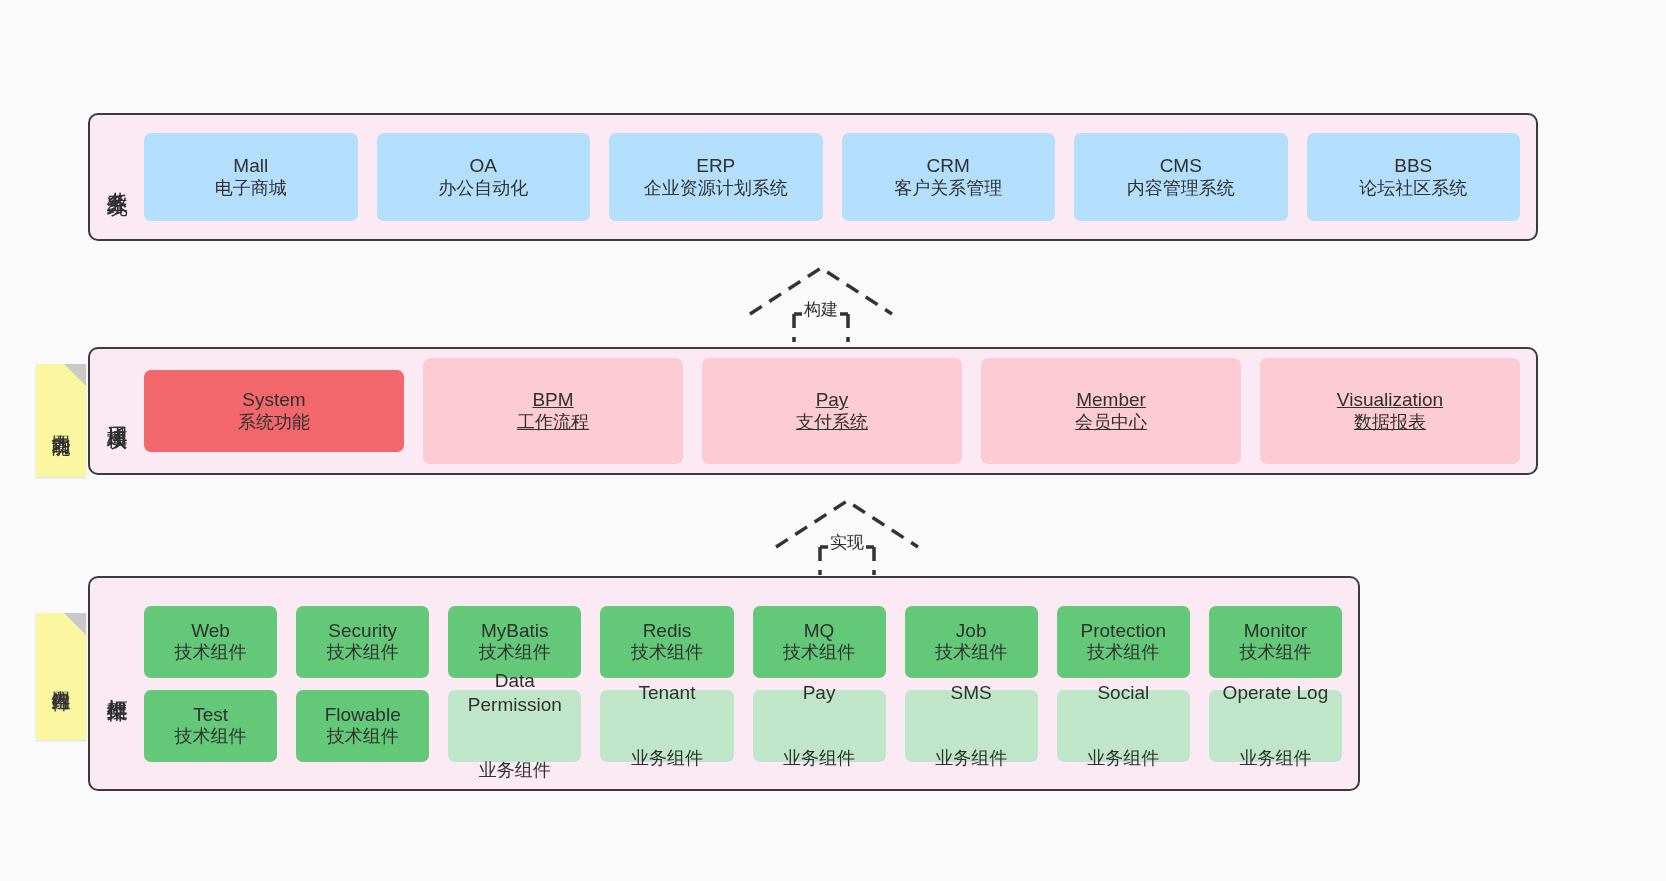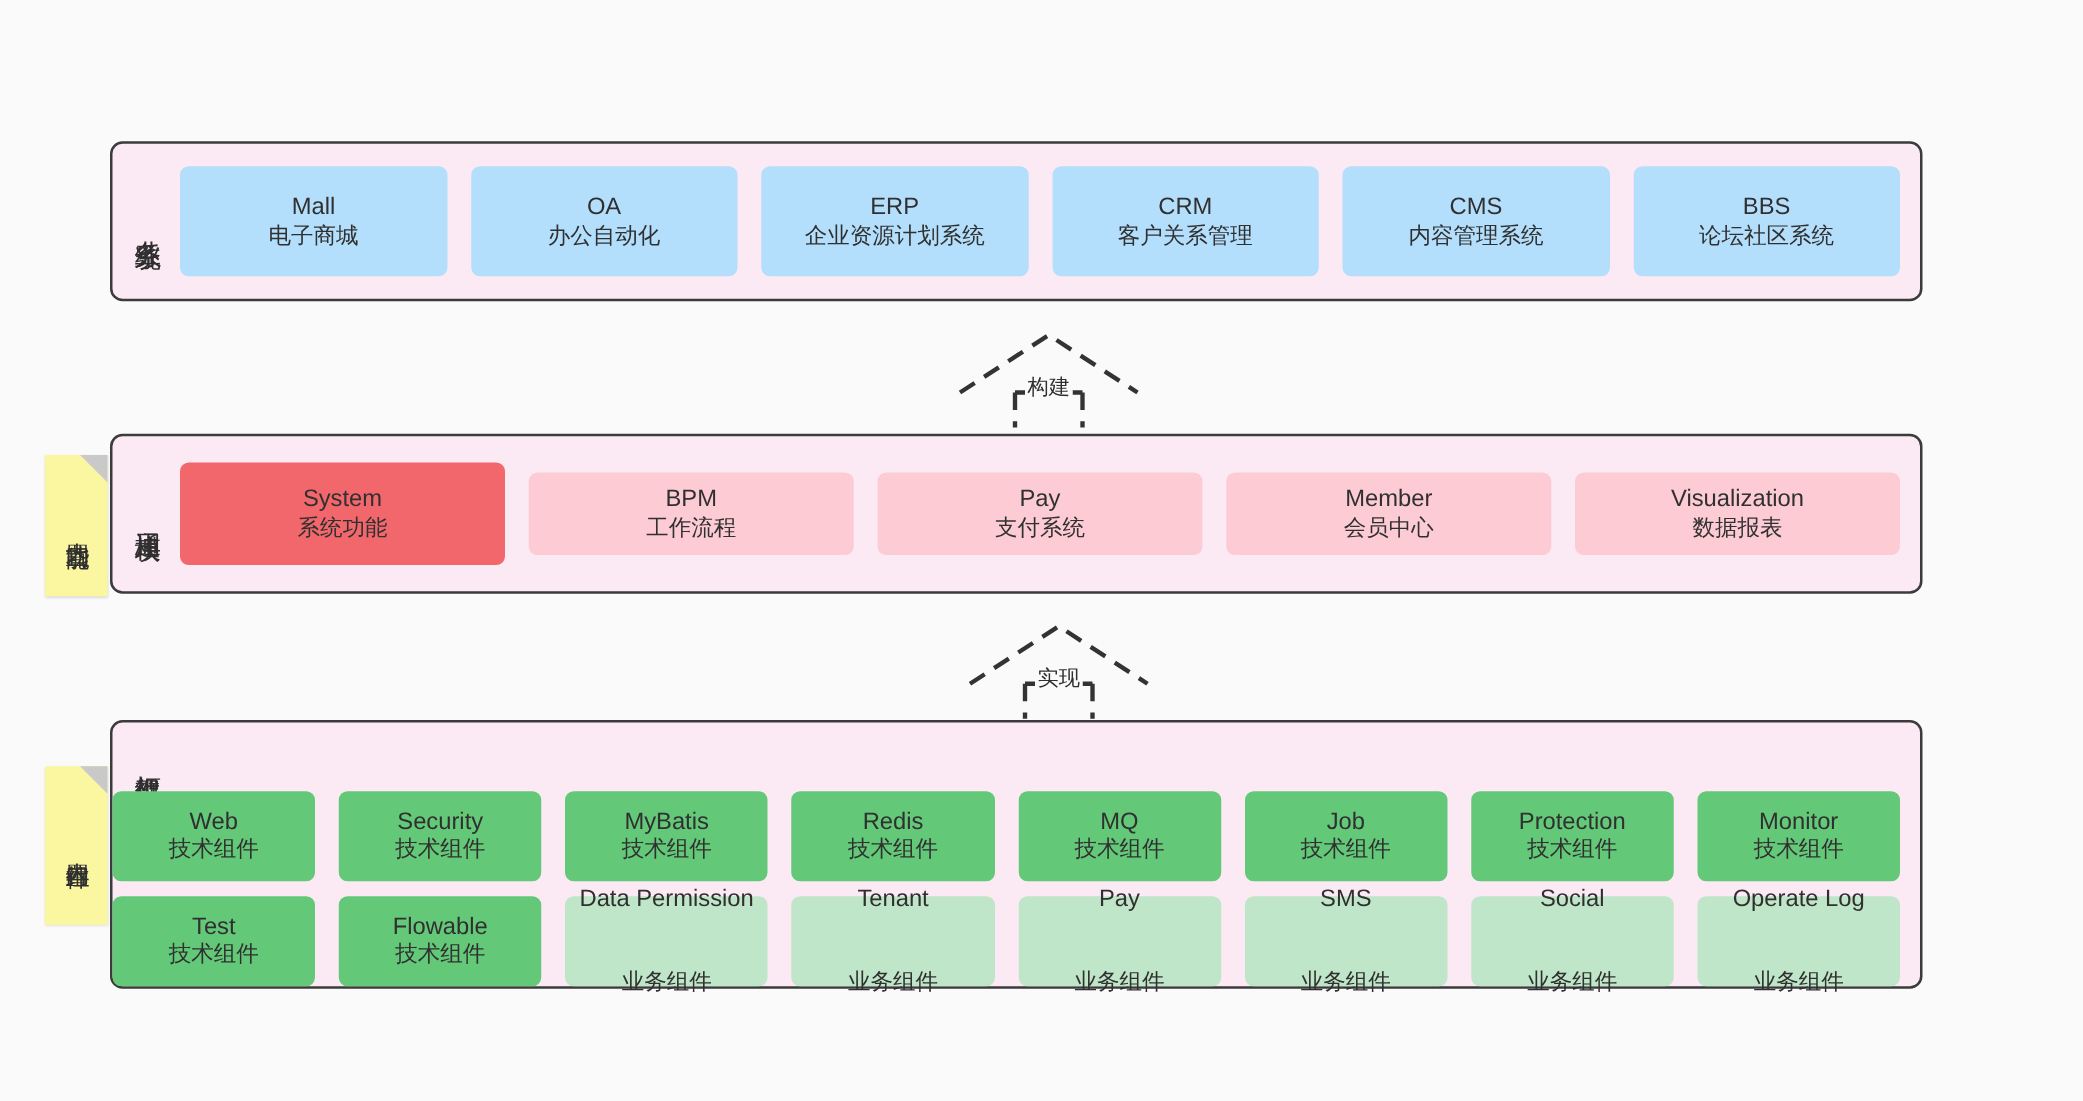--- a/index.html
+++ b/index.html
@@ -80,21 +80,21 @@
   .card .en {
     font-size: 19px;
     color: #303030;
   }
   .card .cn {
     font-size: 18px;
     color: #303030;
   }
   .card.biz      { background: #b3dffc; height: 88px; }
   .card.core     { background: #f2676c; height: 82px; }
-  .card.core-lt  { background: #fccbd4; height: 66px; }
+  .card.core-lt  { background: #fccbd4; height: 106px; text-decoration: underline; }
   .card.tech     { background: #63c878; height: 72px; }
   .card.bizcomp  { background: #bfe6c8; height: 72px; gap: 44px; }
 
   
   .sticky {
     position: absolute;
     background: #fbf6a0;
     width: 50px;
     box-sizing: border-box;
     display: flex;
@@ -163,21 +163,21 @@
         <span class="en">CMS</span>
         <span class="cn">内容管理系统</span>
       </div>
       <div class="card biz">
         <span class="en">BBS</span>
         <span class="cn">论坛社区系统</span>
       </div>
     </div>
   </div>
 
-  <div class="connector" style="left:764px; top:262px; width:150px; height:82px;">
+  <div class="connector" style="left:746px; top:262px; width:150px; height:82px;">
     <svg width="150" height="82" viewBox="0 0 150 82" fill="none">
       <path d="M4 52 L75 6 L146 52" stroke="#333333" stroke-width="3.5" stroke-dasharray="14 9" fill="none" stroke-linecap="butt"></path>
       <path d="M48 52 L48 80 M102 52 L102 80 M48 52 L102 52" stroke="#333333" stroke-width="3.5" stroke-dasharray="14 9" fill="none"></path>
     </svg>
     <span class="conn-label">构建</span>
   </div>
 
   <div class="sticky" style="left:36px; top:364px; width:50px; height:113px;">
     <span class="fold"></span>
     <span>内置功能</span>
@@ -215,21 +215,21 @@
       <path d="M48 52 L48 80 M102 52 L102 80 M48 52 L102 52" stroke="#333333" stroke-width="3.5" stroke-dasharray="14 9" fill="none"></path>
     </svg>
     <span class="conn-label">实现</span>
   </div>
 
   <div class="sticky" style="left:36px; top:613px; width:50px; height:127px;">
     <span class="fold"></span>
     <span>内置组件</span>
   </div>
 
-  <div class="layer" style="left:88px; top:576px; width:1450px; height:215px;flex-direction:column;">
+  <div class="layer" style="left:88px; top:576px; width:1272px; height:215px;">
     <div class="layer-title">框架组件</div>
     <div class="layer-body two-rows">
 
       <div class="row">
         <div class="card tech">
           <span class="en">Web</span>
           <span class="cn">技术组件</span>
         </div>
         <div class="card tech">
           <span class="en">Security</span>

